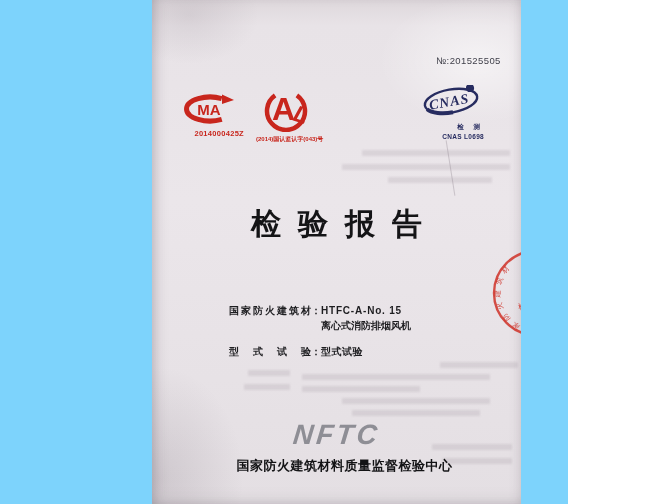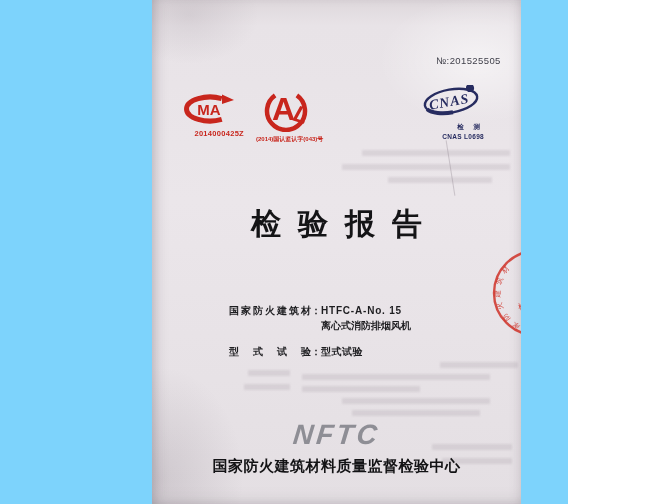--- a/index.html
+++ b/index.html
@@ -32,22 +32,22 @@
     font-size:30px;font-weight:bold;color:#141416;letter-spacing:17px;text-indent:17px;margin-top:16px;}
   .frow{position:absolute;left:77px;white-space:nowrap;font-size:10px;font-weight:bold;color:#1d1d20;}
   .flabel{display:inline-block;width:82px;text-align:justify;text-align-last:justify;}
   .fvalue{letter-spacing:.5px;}
   .row1{top:271px;} .row2{top:304px;} .row2b{top:319px;left:169px;} .row3{top:345px;}
   .model-code{letter-spacing:.8px;}
   .stamp{position:absolute;left:331px;top:246px;}
   .nftc{position:absolute;left:0;top:419px;width:100%;text-align:center;
     font-size:28px;font-weight:bold;font-style:italic;letter-spacing:3px;
     color:#8e8e95;transform:skewX(-6deg);}
-  .org-name{position:absolute;left:0;top:457px;width:100%;text-align:center;
-    font-size:15px;font-weight:bold;letter-spacing:.5px;color:#131315;}
+  .org-name{position:absolute;left:8px;top:457px;width:100%;text-align:center;
+    font-size:13px;font-weight:bold;letter-spacing:.5px;color:#131315;}
   .ghost{position:absolute;height:6px;background:rgba(130,118,132,.16);filter:blur(1.2px);border-radius:1px;}
   .scratch{position:absolute;left:298px;top:140px;width:1px;height:56px;
     background:rgba(150,140,150,.4);transform:rotate(-9deg);}
 </style>
 </head>
 <body>
 
 <div class="canvas">
   <div class="paper">
 

